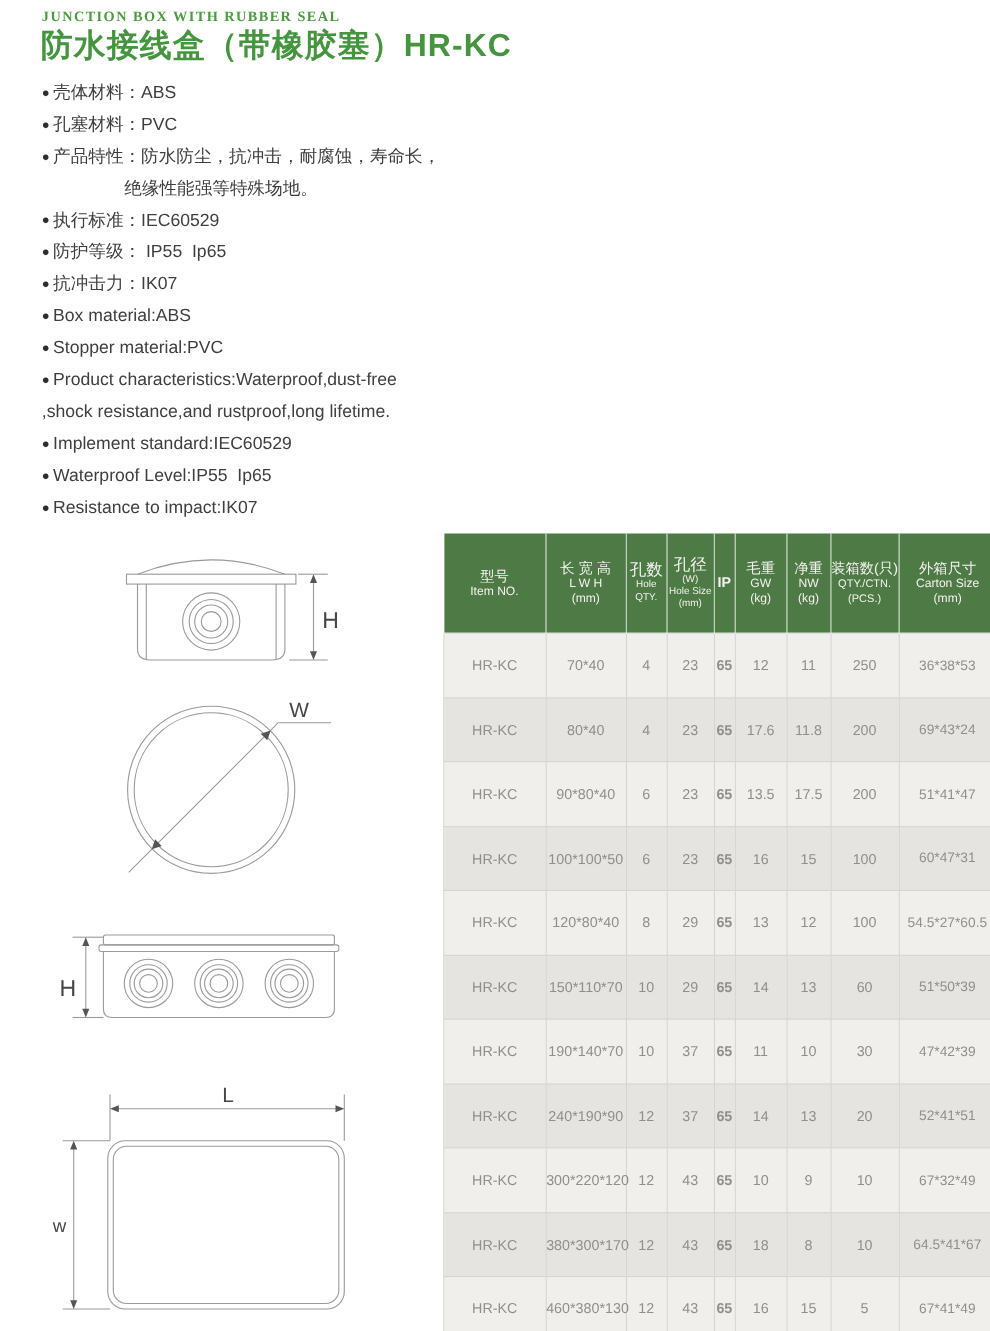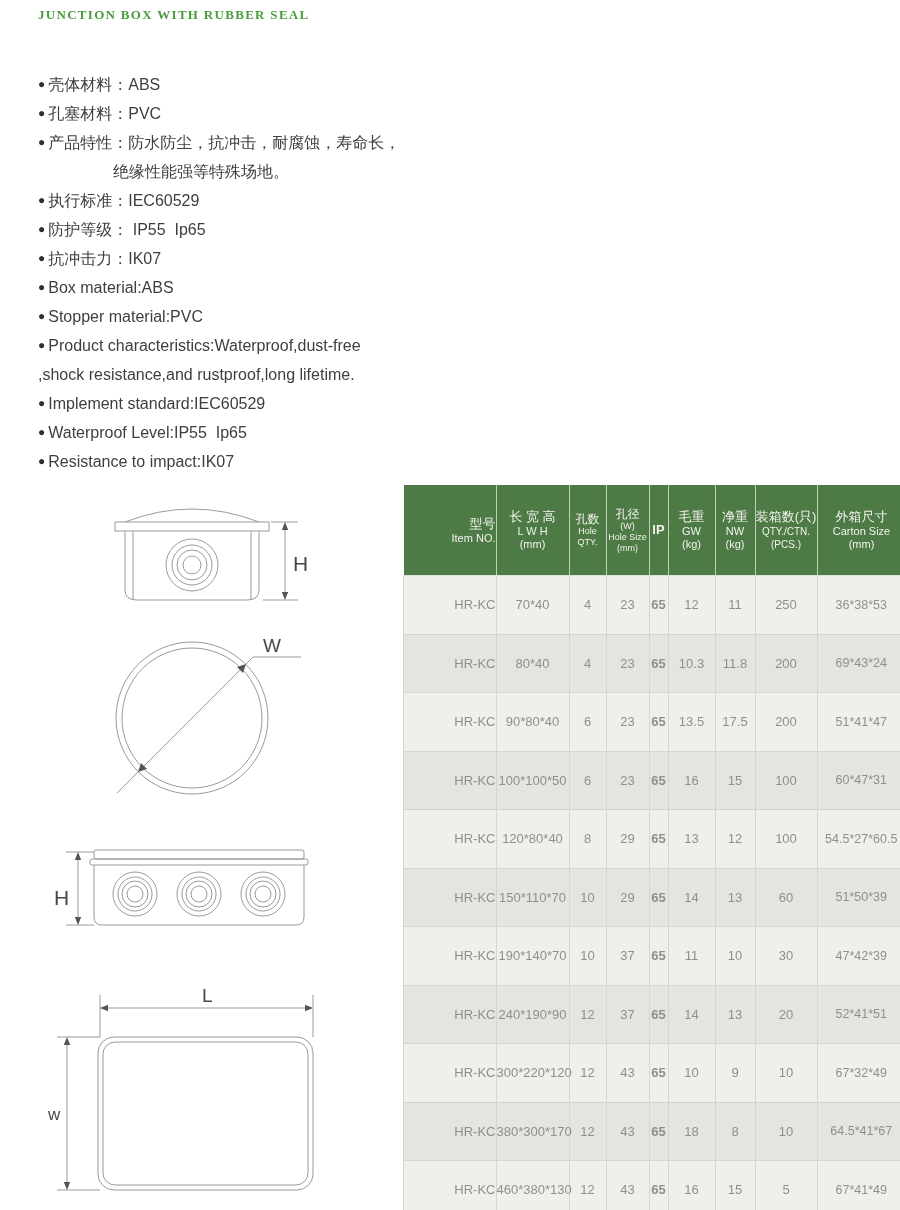--- a/index.html
+++ b/index.html
@@ -46,47 +46,48 @@
   .spec-table th{
     background:#4d7a45;color:#f3f3ee;font-weight:normal;
     vertical-align:middle;text-align:center;padding:0;
     border-right:1px solid rgba(255,255,255,.65);
     border-bottom:1px solid rgba(255,255,255,.8);
     height:90px;
   }
   .spec-table th:last-child{border-right:none;}
   .spec-table th .zh{font-size:13px;line-height:16px;}
   .spec-table th .en{font-size:11px;line-height:13px;}
-  .spec-table th.c2 .zh,.spec-table th.c3 .zh{font-size:12px;line-height:14px;}
+  .spec-table th.c2 .zh,.spec-table th.c3 .zh{font-size:15px;line-height:14px;}
   .spec-table th.c2 .en,.spec-table th.c3 .en{font-size:9px;line-height:11px;}
   .spec-table th.c7 .en{font-size:10px;}
   .spec-table td{
     height:57.5px;text-align:center;vertical-align:middle;
     color:#8f8f8f;font-size:13px;padding:0;
     border:1px solid #d6d5d2;
   }
   .spec-table tbody tr:nth-child(odd) td{background:#f0efec;}
   .spec-table tbody tr:nth-child(even) td{background:#e5e4e1;}
-  th.c0,td.c0{width:92px;text-align:right;}
+  th.c0,td.c0{width:92px;}
   th.c1,td.c1{width:72px;margin-top:40px;}
   th.c2,td.c2{width:36px;}
   th.c3,td.c3{width:42px;}
   th.c4,td.c4{width:18px;font-weight:bold;}
   th.c5,td.c5{width:46px;}
   th.c6,td.c6{width:39px;}
   th.c7,td.c7{width:61px;}
   th.c8,td.c8{width:88px;}
   td.c8{font-size:12.5px;}
 </style>
 </head>
 <body>
 
 <div id="page">
 
   <div class="eyebrow">JUNCTION BOX WITH RUBBER SEAL</div>
+  <div class="title">防水接线盒（带橡胶塞）HR-KC</div>
 
   <div class="specs"><div class="spec-line"><span class="bullet">●</span><span>壳体材料：ABS</span></div><div class="spec-line"><span class="bullet">●</span><span>孔塞材料：PVC</span></div><div class="spec-line"><span class="bullet">●</span><span>产品特性：防水防尘，抗冲击，耐腐蚀，寿命长，</span></div><div class="spec-line indent"><span>绝缘性能强等特殊场地。</span></div><div class="spec-line"><span class="bullet">●</span><span>执行标准：IEC60529</span></div><div class="spec-line"><span class="bullet">●</span><span>防护等级： IP55  Ip65</span></div><div class="spec-line"><span class="bullet">●</span><span>抗冲击力：IK07</span></div><div class="spec-line"><span class="bullet">●</span><span>Box material:ABS</span></div><div class="spec-line"><span class="bullet">●</span><span>Stopper material:PVC</span></div><div class="spec-line"><span class="bullet">●</span><span>Product characteristics:Waterproof,dust-free</span></div><div class="spec-line"><span>,shock resistance,and rustproof,long lifetime.</span></div><div class="spec-line"><span class="bullet">●</span><span>Implement standard:IEC60529</span></div><div class="spec-line"><span class="bullet">●</span><span>Waterproof Level:IP55  Ip65</span></div><div class="spec-line"><span class="bullet">●</span><span>Resistance to impact:IK07</span></div></div>
 
   <svg class="draw" style="left:100px;top:492px;" width="215" height="128" viewBox="0 0 215 128">
     <path d="M25,30 Q92,4 159,30"></path>
     <rect x="15" y="30" width="154" height="9"></rect>
     <path d="M25,39 L25,98 Q25,108 37,108 L147,108 Q159,108 159,98 L159,39"></path>
     <path d="M33,39 L33,107"></path>
     <path d="M151,39 L151,107"></path>
     <circle cx="92" cy="73" r="26"></circle>
@@ -216,21 +217,21 @@
           <td class="c6">11</td>
           <td class="c7">250</td>
           <td class="c8">36*38*53</td>
         </tr>
         <tr>
           <td class="c0">HR-KC</td>
           <td class="c1">80*40</td>
           <td class="c2">4</td>
           <td class="c3">23</td>
           <td class="c4">65</td>
-          <td class="c5">10.3</td>
+          <td class="c5">17.6</td>
           <td class="c6">11.8</td>
           <td class="c7">200</td>
           <td class="c8">69*43*24</td>
         </tr>
         <tr>
           <td class="c0">HR-KC</td>
           <td class="c1">90*80*40</td>
           <td class="c2">6</td>
           <td class="c3">23</td>
           <td class="c4">65</td>

